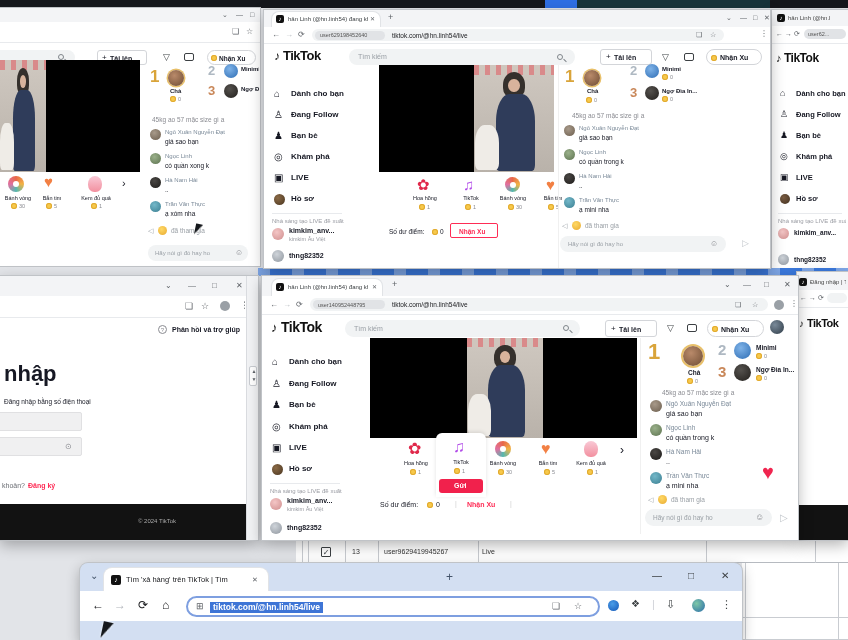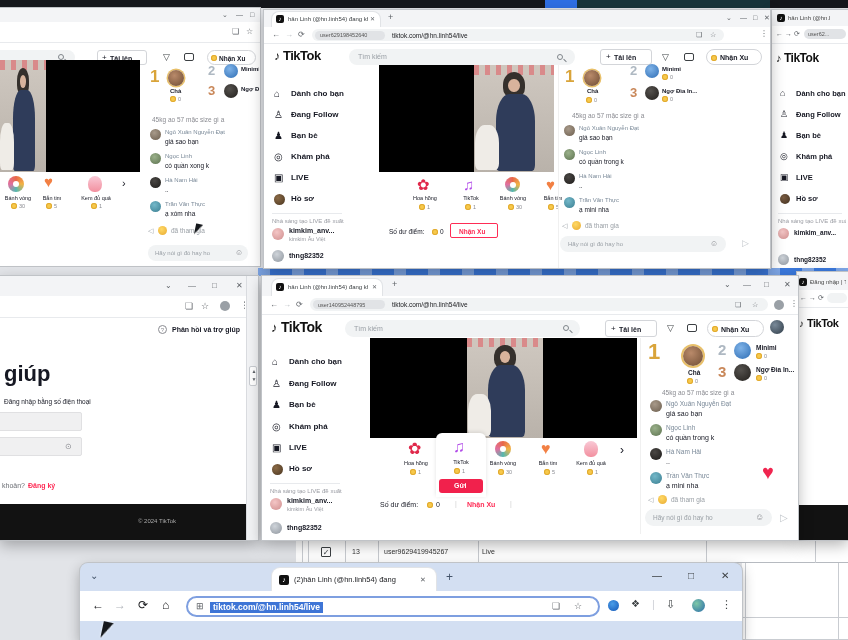--- a/index.html
+++ b/index.html
@@ -336,21 +336,21 @@
     <span class="gl" style="left:236px;top:6px;font-size:8px">✕</span>
     <div class="abs" style="left:0;top:20px;width:258px;height:20px;background:#fff">
       <span class="gl" style="left:185px;top:6px;font-size:9px">❏</span>
       <span class="gl" style="left:201px;top:6px;font-size:9px">☆</span>
       <div class="avc" style="left:220px;top:5px;width:10px;height:10px;background:#9aa0a6"></div>
       <span class="gl" style="left:240px;top:5px;font-size:9px">⋮</span>
     </div>
     <div class="hr" style="left:0;top:41px;width:258px"></div>
     <div class="avc" style="left:158px;top:49px;width:9px;height:9px;border:1px solid #8a8b91;background:#fff;font-size:6px;color:#8a8b91;text-align:center;line-height:8px"><span>?</span></div>
     <span class="txt" style="left:172px;top:50px;font-size:7px;font-weight:bold;color:#161823">Phản hồi và trợ giúp</span>
-    <span class="txt" style="left:4px;top:86px;font-size:22px;font-weight:bold;color:#161823">giúp</span>
+    <span class="txt" style="left:4px;top:86px;font-size:22px;font-weight:bold;color:#161823">nhập</span>
     <span class="txt" style="left:4px;top:122px;font-size:6.5px;color:#161823">Đăng nhập bằng số điện thoại</span>
     <div class="abs" style="left:-6px;top:136px;width:88px;height:19px;background:#f0f0f1;border:1px solid #e0e0e2;border-radius:2px"></div>
     <div class="abs" style="left:-6px;top:161px;width:88px;height:19px;background:#f0f0f1;border:1px solid #e0e0e2;border-radius:2px">
       <span class="gl" style="left:70px;top:5px;font-size:8px;color:#8a8b91">⊙</span>
     </div>
     <span class="txt" style="left:2px;top:206px;font-size:7px;color:#6b6e74">khoản?</span>
     <span class="txt" style="left:28px;top:206px;font-size:7px;font-weight:bold;color:#fe2c55">Đăng ký</span>
     <div class="abs" style="left:0;top:228px;width:250px;height:36px;background:#121212">
       <span class="txt" style="left:138px;top:14px;font-size:6px;color:#a8a8a8">© 2024 TikTok</span>
     </div>
@@ -530,23 +530,23 @@
     <span class="txt" style="left:409px;top:220px;font-size:6.5px;color:#9aa0a6">đã tham gia</span>
     <div class="pill" style="left:383px;top:233px;width:127px;height:17px">
       <span class="txt" style="left:8px;top:5px;font-size:6.5px;color:#9aa0a6">Hãy nói gì đó hay ho</span>
       <span class="gl" style="left:110px;top:4px;font-size:9px;color:#8a8b91">☺</span>
     </div>
     <span class="gl" style="left:518px;top:237px;font-size:10px;color:#c2c6cb">▷</span>
   </div>
 
   <div class="win" style="left:80px;top:563px;width:662px;height:77px;border-radius:8px 8px 0 0;background:#d3dff2">
     <span class="gl" style="left:10px;top:8px;font-size:10px;color:#44546a">⌄</span>
-    <div class="tab" style="left:192px;top:5px;width:164px;height:23px;border-radius:8px 8px 0 0">
+    <div class="tab" style="left:24px;top:5px;width:164px;height:23px;border-radius:8px 8px 0 0">
       <div class="fav" style="left:7px;top:7px;width:10px;height:10px;line-height:10px;font-size:7px">♪</div>
-      <span class="txt" style="left:22px;top:8px;font-size:7.5px;color:#202124;width:122px;overflow:hidden">(2)hân Linh (@hn.linh54) đang</span>
+      <span class="txt" style="left:22px;top:8px;font-size:7.5px;color:#202124;width:122px;overflow:hidden">Tìm 'xả hàng' trên TikTok | Tìm</span>
       <span class="gl" style="left:148px;top:8px;font-size:7px">✕</span>
     </div>
     <span class="gl" style="left:366px;top:8px;font-size:12px;color:#44546a">+</span>
     <span class="gl" style="left:572px;top:8px;font-size:10px;color:#3c4043">—</span>
     <span class="gl" style="left:608px;top:8px;font-size:10px;color:#3c4043">□</span>
     <span class="gl" style="left:641px;top:8px;font-size:10px;color:#3c4043">✕</span>
     <div class="abs" style="left:0;top:28px;width:662px;height:30px;background:#fff">
       <span class="gl" style="left:12px;top:8px;font-size:12px;color:#202124">←</span>
       <span class="gl" style="left:34px;top:8px;font-size:12px;color:#b0b4ba">→</span>
       <span class="gl" style="left:58px;top:8px;font-size:12px;color:#202124">⟳</span>

